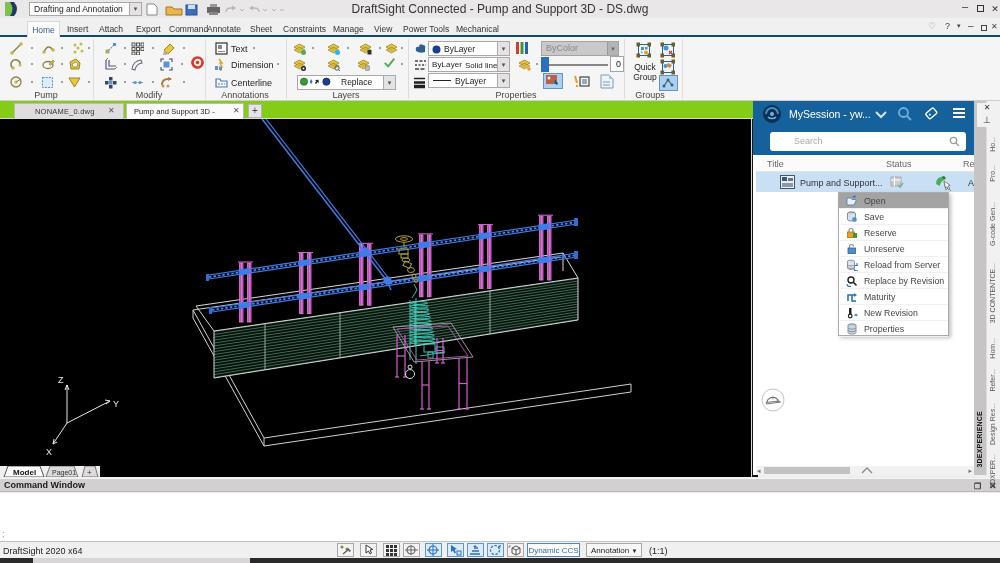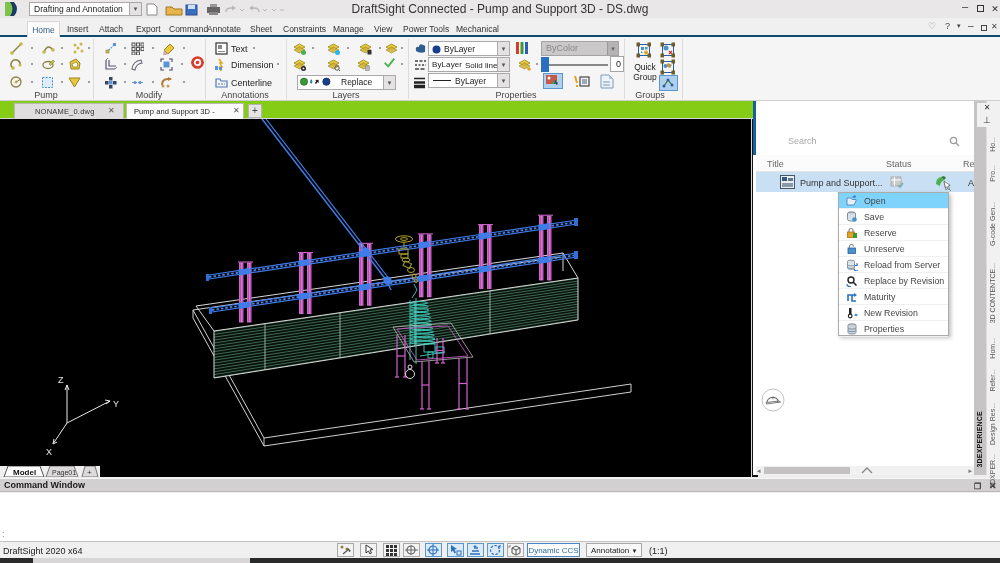--- a/index.html
+++ b/index.html
@@ -26,21 +26,21 @@
 #modeltabs{left:0;top:466px;width:130px;height:11px}
 #cmdhead{left:0;top:478px;width:1000px;height:14px;background:#d3d0d1;border-top:1px solid #f5f5f5;border-bottom:1px solid #b9b7b8;font-size:9px;font-weight:bold;color:#1a1a1a;line-height:13px;padding-left:4px}
 #cmdarea{left:0;top:493px;width:1000px;height:49px;background:#fff;border-bottom:1px solid #c5c3c4}
 #statusbar{left:0;top:543px;width:1000px;height:15px;background:#f1f0f1;font-size:9px;color:#222}
 #taskbar{left:0;top:558px;width:1000px;height:5px;background:#2a2a2a}
 .sic{position:absolute;top:0;width:17px;height:14px;border:1px solid #a9a7a8;background:#f4f3f4}
 .sic.blue{border-color:#5b97cf;background:#dcebf8}
 
 #panel{left:753px;top:101px;width:221px;height:374px;background:#fff;border-left:3px solid #fff}
 #phead{position:absolute;left:0;top:0;width:218px;height:54px;background:#14619c}
-#psearch{position:absolute;left:14px;top:31px;width:196px;height:19px;background:#fff;border-radius:3px;font-size:9px;color:#a9a9a9;line-height:19px;padding-left:18px}
+#psearch{position:absolute;left:14px;top:31px;width:196px;height:19px;background:#fff;border-radius:3px;font-size:9px;color:#a9a9a9;line-height:19px;padding-left:24px}
 #phdr{position:absolute;left:0;top:54px;width:218px;height:17px;background:#fbfbfb;border-bottom:1px solid #e4e4e4;font-size:9px;color:#666}
 #prow{position:absolute;left:0;top:71px;width:218px;height:20px;background:#c9e0f4;font-size:9px;color:#333}
 #pmenu{position:absolute;left:82px;top:91px;width:111px;height:144px;background:#fff;border:1px solid #ababab;box-shadow:2px 2px 4px rgba(0,0,0,.25);font-size:8.8px;color:#444}
 .mi{position:relative;height:16px;line-height:16px;padding-left:25px;border-bottom:1px solid #f0f0f0;white-space:nowrap;overflow:hidden}
 .mi svg{position:absolute;left:7px;top:2px}
 #pscroll{position:absolute;left:0;top:365px;width:218px;height:9px;background:#f1f1f1}
 
 #graybar{left:974px;top:101px;width:12px;height:374px;background:#c6c4c5}
 #tabstrip{left:986px;top:101px;width:14px;height:374px;background:#f2f1f2;border-left:1px solid #dddbdc}
 .vlab{position:absolute;left:2px;writing-mode:vertical-rl;transform:rotate(180deg);font-size:7px;color:#555;white-space:nowrap}
@@ -666,20 +666,43 @@
   <div class="abs" style="left:527px;top:0px;width:53px;height:14px;border:1px solid #4a86c5;background:#fdfdfd;color:#2e6da4;font-size:8px;text-align:center;line-height:13px">Dynamic CCS</div>
   <div class="abs" style="left:586px;top:0px;width:56px;height:14px;border:1px solid #a9a7a8;background:#f8f7f8;color:#222;font-size:8px;line-height:13px;padding-left:4px">Annotation <span style="font-size:6px">▼</span></div>
   <div class="abs" style="left:649px;top:3px">(1:1)</div>
 </div>
 <div id="taskbar" class="abs">
     <div class="abs" style="left:33px;top:0;width:217px;height:5px;background:#d8d6d6"></div>
   </div>
 
 <div id="panel" class="abs">
   <div style="position:absolute;left:-3px;top:0;width:3px;height:54px;background:#14619c"></div>
+    <div id="phead">
+    <svg style="position:absolute;left:6px;top:3px" width="20" height="20" viewBox="0 0 20 20">
+      <circle cx="10" cy="10" r="9" fill="#0d3156"></circle>
+      <path d="M4 10 a6 6 0 0 1 12 0" fill="none" stroke="#4a8fc0" stroke-width="2"></path>
+      <path d="M6 13 a5 4 0 0 0 8 0" fill="none" stroke="#7ab3d9" stroke-width="1.5"></path>
+      <circle cx="10" cy="10" r="2" fill="#7ab3d9"></circle>
+    </svg>
+    <div style="position:absolute;left:33px;top:7px;font-size:10.5px;color:#fff">MySession - yw...</div>
+    <svg style="position:absolute;left:119px;top:10px" width="12" height="8" viewBox="0 0 12 8">
+        <path d="M1 1 L6 6 L11 1" fill="none" stroke="#cfe3f3" stroke-width="2"></path>
+      </svg>
+    <svg style="position:absolute;left:141px;top:5px" width="15" height="15" viewBox="0 0 15 15">
+        <circle cx="6.5" cy="6.5" r="4.5" fill="none" stroke="#6fb0dc" stroke-width="1.8"></circle>
+        <line x1="10" y1="10" x2="14" y2="14" stroke="#6fb0dc" stroke-width="1.8"></line>
+      </svg>
+    <svg style="position:absolute;left:167px;top:4px" width="16" height="16" viewBox="0 0 16 16">
+        <g transform="rotate(-40 8 8)">
+          <rect x="3" y="5" width="10" height="7" rx="1.5" fill="none" stroke="#fff" stroke-width="1.4"></rect>
+          <circle cx="6" cy="8.5" r="1" fill="#fff"></circle>
+        </g>
+      </svg>
+    <div style="position:absolute;left:197px;top:7px;width:12px;height:2px;background:#fff;box-shadow:0 4px #fff,0 8px #fff"></div>
+  </div>
   <div id="psearch">Search
     <svg style="position:absolute;right:6px;top:4px" width="11" height="11" viewBox="0 0 11 11">
         <circle cx="4.5" cy="4.5" r="3.2" fill="none" stroke="#999" stroke-width="1.2"></circle>
         <line x1="7" y1="7" x2="10" y2="10" stroke="#999" stroke-width="1.2"></line>
       </svg>
   </div>
   <div id="phdr">
     <span style="position:absolute;left:11px;top:4px">Title</span>
     <span style="position:absolute;left:130px;top:4px">Status</span>
     <span style="position:absolute;left:207px;top:4px">Rev</span>
@@ -700,21 +723,21 @@
       </svg>
     <svg style="position:absolute;left:178px;top:2px" width="18" height="18" viewBox="0 0 18 18">
         <path d="M2 10 Q2 4 7 3 L10 6 Q6 8 6 12 Z" fill="#4caf50"></path>
         <path d="M7 3 l3 -1 2 2 -2 2 Z" fill="#2e7d32"></path>
         <path d="M10 8 l2 8 2 -2 3 3" fill="none" stroke="#888"></path>
         <path d="M10 7 l1.5 7 1.5-1.5 1.5 3 1.2-.8 -1.5-2.8 2-.5 Z" fill="#fff" stroke="#444" stroke-width=".6"></path>
       </svg>
     <span style="position:absolute;left:212px;top:6px">A</span>
   </div>
   <div id="pmenu">
-      <div class="mi" style="background:#7dd3fc;"><svg width="12" height="12" viewBox="0 0 12 12">
+      <div class="mi" style="background:#a3a3a3;"><svg width="12" height="12" viewBox="0 0 12 12">
           <path d="M1 3 h4 l1 1.5 h4 v1.5 l-2 4 h-7 z" fill="#e8eef5" stroke="#4a7ab5" stroke-width="0.8"></path>
           <path d="M6 2 l3 -2 1 2 -1.5 1" fill="#3a7abf"></path>
         </svg>Open</div>
       <div class="mi" style=""><svg width="12" height="12" viewBox="0 0 12 12">
           <ellipse cx="5.5" cy="2.5" rx="4" ry="1.6" fill="#b5c5d5" stroke="#678"></ellipse>
           <path d="M1.5 2.5 v6 a4 1.6 0 0 0 8 0 v-6" fill="#d5e0ea" stroke="#678" stroke-width="0.8"></path>
           <circle cx="8.5" cy="8.5" r="2.3" fill="#4a90c9"></circle>
         </svg>Save</div>
       <div class="mi" style=""><svg width="12" height="12" viewBox="0 0 12 12">
           <rect x="1.5" y="5" width="7" height="5.5" fill="#e8a020" stroke="#a5751a" stroke-width="0.8"></rect>

